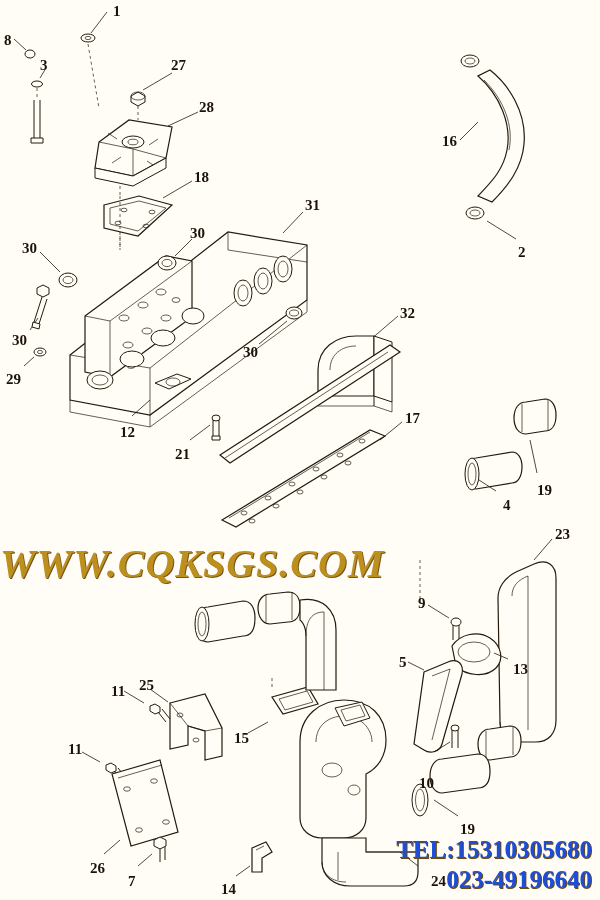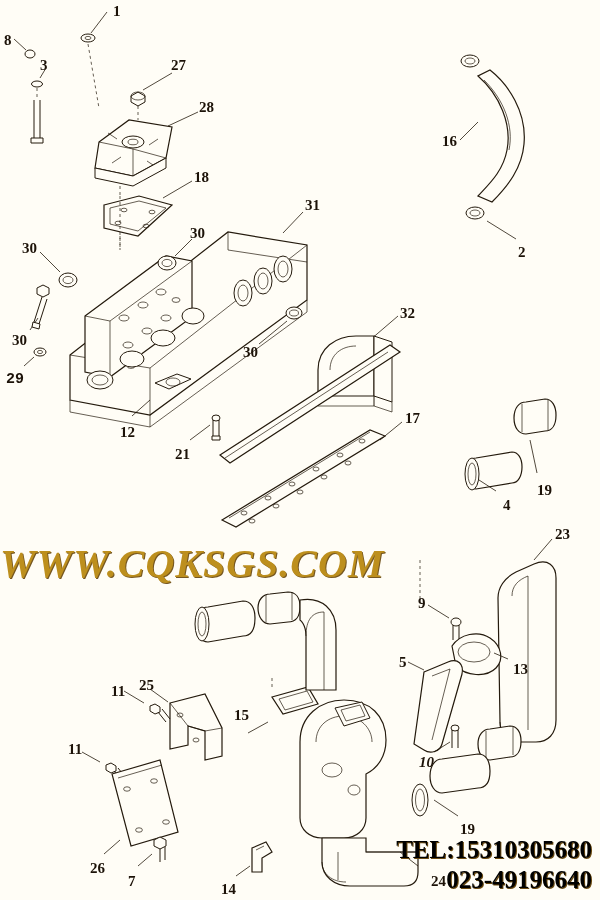--- a/index.html
+++ b/index.html
@@ -34,21 +34,21 @@
     opacity:.92;
     text-shadow:1px 1px 0 #6b4a10;
     pointer-events:none;
   }
   .tel{
     position:absolute;
     right:8px;
     font-family:"Liberation Serif", serif;
     font-weight:bold;
     font-size:25px;
-    color:#000000;
+    color:#1d4ed8;
     text-shadow:1px 1px 0 #6b4a10;
     white-space:nowrap;
   }
   .tel.l1{top:836px;}
   .tel.l2{top:866px;}
 </style>
 </head>
 <body>
 
 <div id="stage">
@@ -388,36 +388,36 @@
   <div class="callout" style="left:171px;top:58px;">27</div>
   <div class="callout" style="left:199px;top:100px;">28</div>
   <div class="callout" style="left:442px;top:134px;">16</div>
   <div class="callout" style="left:194px;top:170px;">18</div>
   <div class="callout" style="left:518px;top:245px;">2</div>
   <div class="callout" style="left:305px;top:198px;">31</div>
   <div class="callout" style="left:22px;top:241px;">30</div>
   <div class="callout" style="left:190px;top:226px;">30</div>
   <div class="callout" style="left:243px;top:345px;">30</div>
   <div class="callout" style="left:12px;top:333px;">30</div>
-  <div class="callout" style="left:6px;top:372px;font-family:Liberation Mono, monospace;">29</div>
+  <div class="callout" style="left:6px;top:372px;">29</div>
   <div class="callout" style="left:120px;top:425px;">12</div>
   <div class="callout" style="left:175px;top:447px;">21</div>
   <div class="callout" style="left:400px;top:306px;">32</div>
   <div class="callout" style="left:405px;top:411px;">17</div>
   <div class="callout" style="left:537px;top:483px;">19</div>
   <div class="callout" style="left:503px;top:498px;">4</div>
   <div class="callout" style="left:555px;top:527px;">23</div>
   <div class="callout" style="left:418px;top:596px;">9</div>
   <div class="callout" style="left:139px;top:678px;text-align:right;">25</div>
   <div class="callout" style="left:111px;top:684px;">11</div>
   <div class="callout" style="left:399px;top:655px;">5</div>
   <div class="callout" style="left:513px;top:662px;">13</div>
-  <div class="callout" style="left:234px;top:708px;">15</div>
+  <div class="callout" style="left:234px;top:731px;">15</div>
   <div class="callout" style="left:68px;top:742px;">11</div>
-  <div class="callout" style="left:419px;top:755px;font-style:italic;">10</div>
+  <div class="callout" style="left:419px;top:776px;">10</div>
   <div class="callout" style="left:460px;top:822px;">19</div>
   <div class="callout" style="left:90px;top:861px;">26</div>
   <div class="callout" style="left:128px;top:874px;">7</div>
   <div class="callout" style="left:221px;top:882px;">14</div>
   <div class="callout" style="left:431px;top:874px;text-align:center;">24</div>
 
   <div class="watermark">WWW.CQKSGS.COM</div>
 
   <div class="tel l1">TEL:15310305680</div>
   <div class="tel l2">023-49196640</div>

